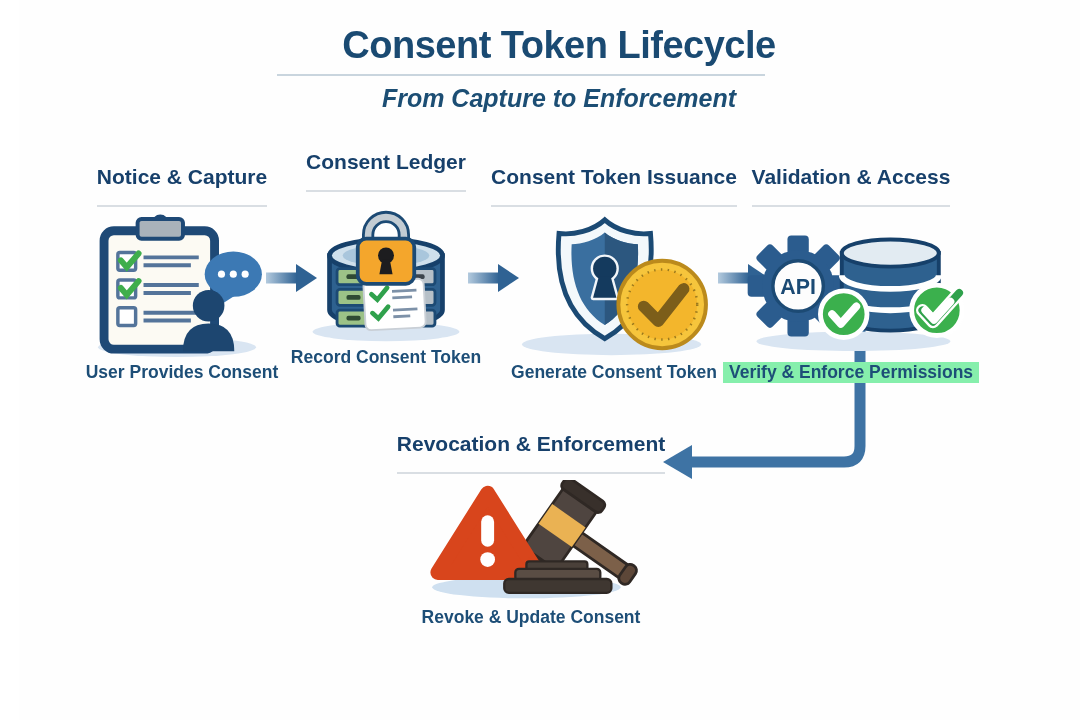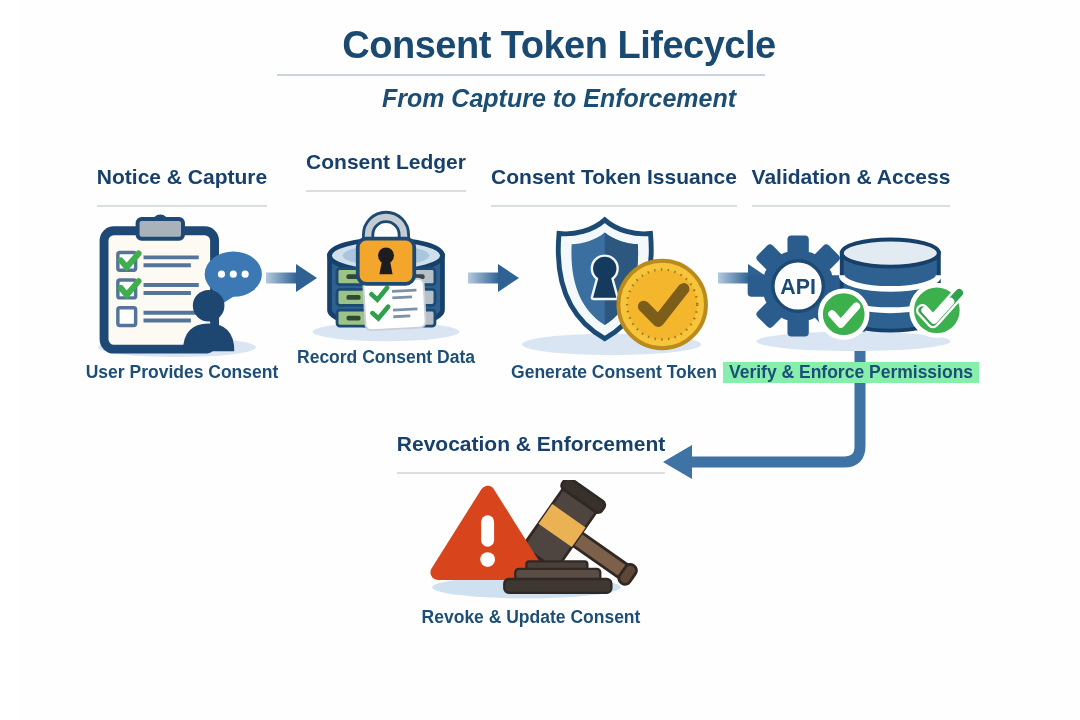--- a/index.html
+++ b/index.html
@@ -124,21 +124,21 @@
           <line x1="92" y1="118" x2="118" y2="118" stroke="#7d91a8" stroke-width="3"></line>
           <line x1="92" y1="125" x2="110" y2="125" stroke="#7d91a8" stroke-width="3"></line>
         </g>
         <path d="M66 44 v-6 a19 19 0 0 1 38 0 v6" fill="none" stroke="#1c4a74" stroke-width="13"></path>
         <path d="M66 44 v-6 a19 19 0 0 1 38 0 v6" fill="none" stroke="#c3ccd3" stroke-width="7"></path>
         <rect x="55" y="42" width="60" height="48" rx="9" fill="#f4a62c" stroke="#1c4a74" stroke-width="4"></rect>
         <circle cx="85" cy="60" r="8.5" fill="#1d1d1f"></circle>
         <polygon points="81,64 89,64 92,80 78,80" fill="#1d1d1f"></polygon>
       </svg>
     </div>
-    <div class="caption">Record Consent Data</div>
+    <div class="caption">Record Consent Token</div>
   </div>
 
   <div class="stage stage-3">
     <div class="stage-title">Consent Token Issuance</div>
     <div class="icon-box">
       <svg width="200" height="146" viewBox="0 0 205 150">
         <ellipse cx="100" cy="134" rx="92" ry="11" fill="#d9e5f2"></ellipse>
         <path d="M93 6 C81 17 61 22 46 20 C42 66 54 106 93 128 C132 106 144 66 140 20 C125 22 105 17 93 6 Z" fill="#f3f8fb" stroke="#1b4a74" stroke-width="5"></path>
         <path d="M93 19 C84 27 69 31 59 31 C57 68 67 98 93 114 C119 98 129 68 127 31 C117 31 102 27 93 19 Z" fill="#3a6f9f"></path>
         <path d="M93 19 C102 27 117 31 127 31 C129 68 119 98 93 114 Z" fill="#2c577f"></path>

